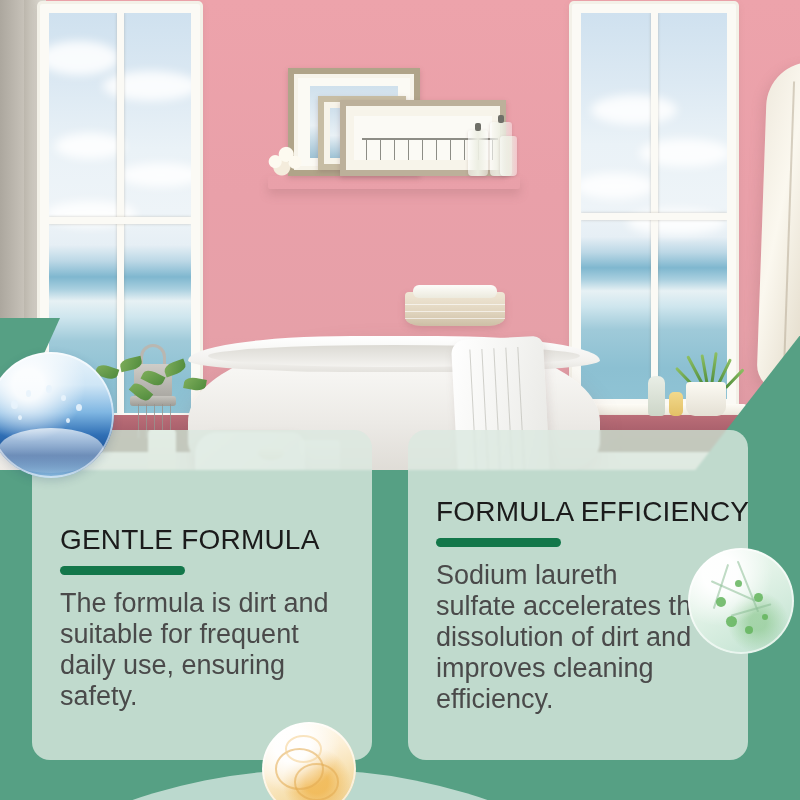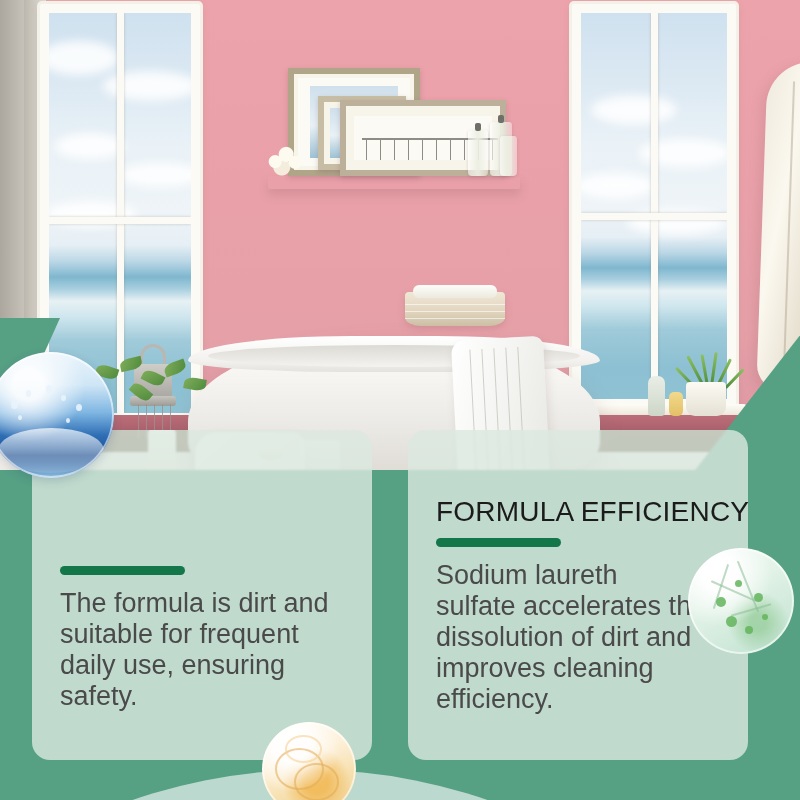--- a/index.html
+++ b/index.html
@@ -482,20 +482,21 @@
   </div>
 
   <div class="green-left-wedge"></div>
   <div class="green-right-wedge"></div>
   <div class="green-base">
     <div class="green-arc"></div>
 
   </div>
 
   <div class="card card-left">
+    <div class="card-title">GENTLE FORMULA</div>
     <div class="card-rule"></div>
     <div class="card-body">The formula is dirt and
 suitable for frequent
 daily use, ensuring
 safety.</div>
   </div>
 
   <div class="card card-right">
     <div class="card-title">FORMULA EFFICIENCY</div>
     <div class="card-rule"></div>

